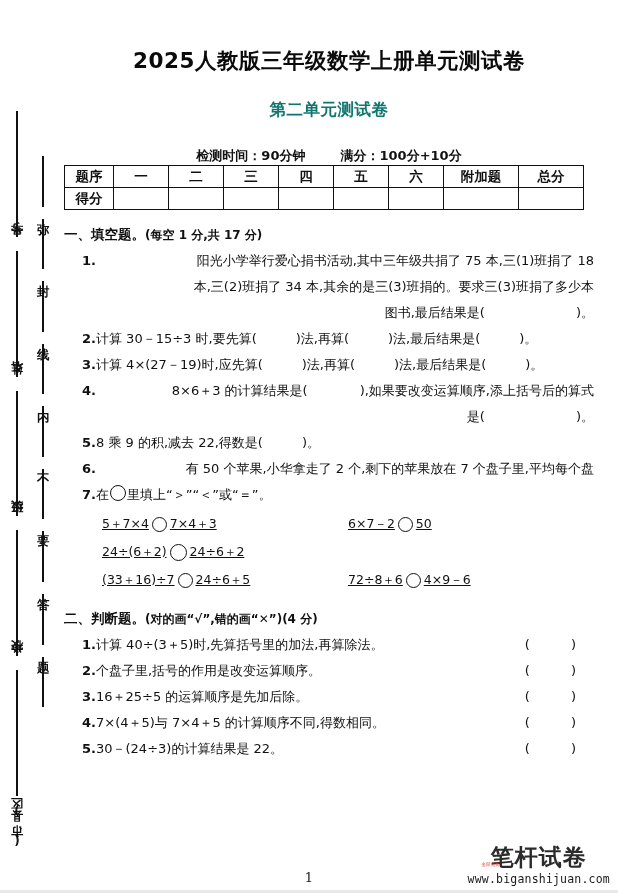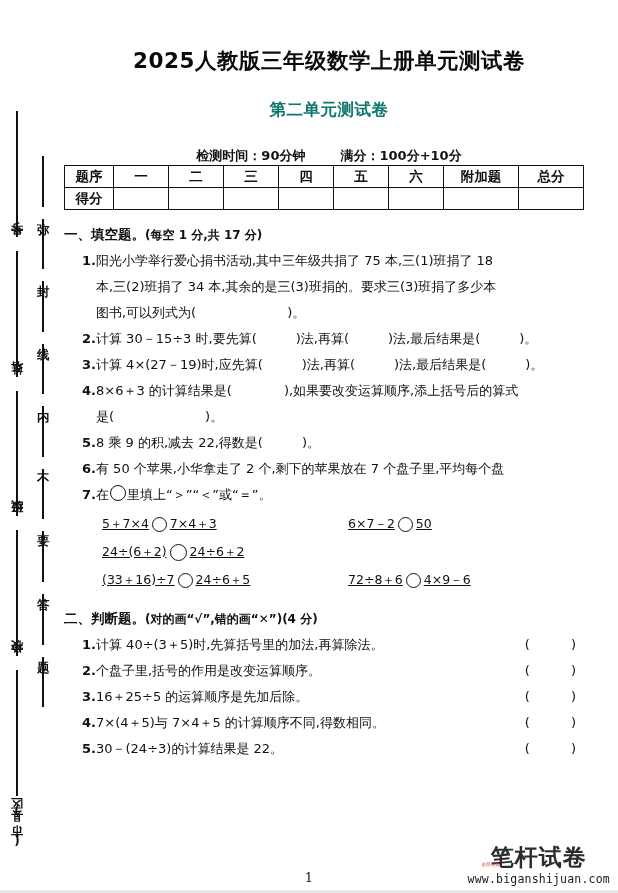--- a/index.html
+++ b/index.html
@@ -155,21 +155,21 @@
   }
   .q .qnum {
     font-weight: bold;
     flex: 0 0 auto;
     white-space: nowrap;
   }
   .q .qbody {
     flex: 1 1 auto;
     text-indent: 0;
   }
-  .q .qbody .cont { display: block; }
+  .q .qbody .cont { display: block; text-align: right; }
 
   .q.judge { position: relative; padding-right: 66px; }
   .q.judge .paren {
     position: absolute;
     right: 4px;
     top: 0;
     font-size: 13px;
     letter-spacing: 14px;
   }
 
@@ -344,21 +344,21 @@
       <span>一、</span><span>填空题。</span><span class="sub">(每空 1 分,共 17 分)</span>
     </div>
 
     <div class="qlist">
 
       <div class="q">
         <span class="qnum">1.</span>
         <span class="qbody">
           <span class="cont">阳光小学举行爱心捐书活动,其中三年级共捐了 75 本,三(1)班捐了 18</span>
           <span class="cont">本,三(2)班捐了 34 本,其余的是三(3)班捐的。要求三(3)班捐了多少本</span>
-          <span class="cont">图书,可以列式为(　　　　　　　)。</span>
+          <span class="cont">图书,最后结果是(　　　　　　　)。</span>
         </span>
       </div>
 
       <div class="q">
         <span class="qnum">2.</span>
         <span class="qbody">计算 30－15÷3 时,要先算(　　　)法,再算(　　　)法,最后结果是(　　　)。</span>
       </div>
 
       <div class="q">
         <span class="qnum">3.</span>

